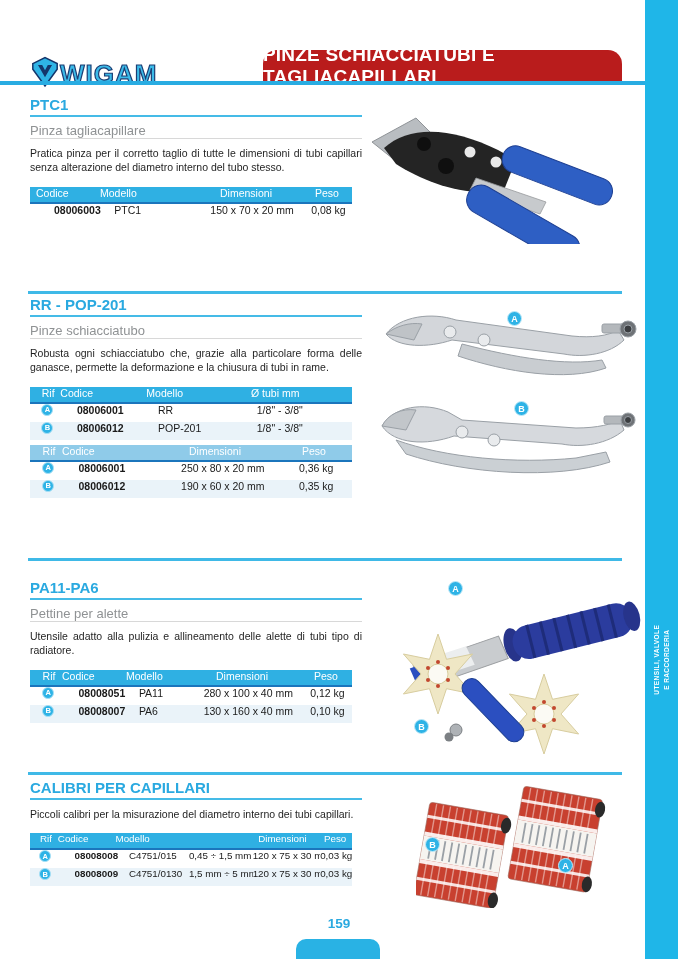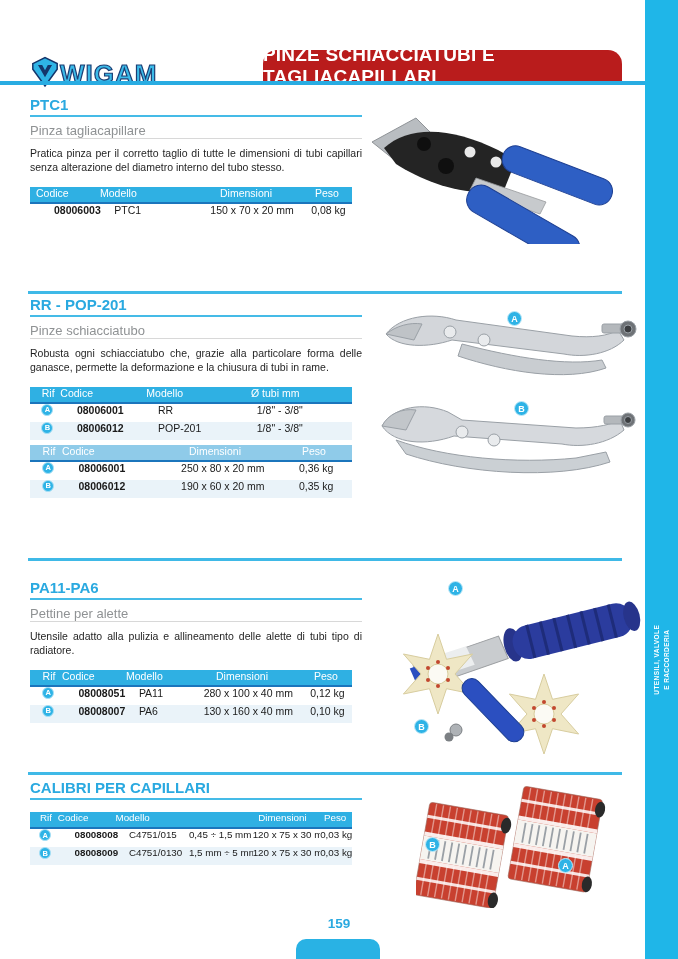--- a/index.html
+++ b/index.html
@@ -278,20 +278,21 @@
       <circle cx="63" cy="175" r="4.5" fill="#7c8084"></circle>
     </svg>
     <div class="img-ref" style="left:62px;top:19px">A</div>
     <div class="img-ref" style="left:28px;top:157px">B</div>
   </div>
 
   <div class="sep" style="top:772px"></div>
 
   <div class="sec" style="top:779px">
     <div class="sec-title">CALIBRI PER CAPILLARI</div>
+    <div class="sec-desc">Piccoli calibri per la misurazione del diametro interno dei tubi capillari.</div>
     <div class="tbl t4">
       <div class="t-row t-head">
         <div class="cell cr">Rif</div>
         <div class="cell c1">Codice</div>
         <div class="cell c2">Modello</div>
         <div class="cell c3"></div>
         <div class="cell c4">Dimensioni</div>
         <div class="cell c5">Peso</div>
       </div>
       <div class="t-row">

